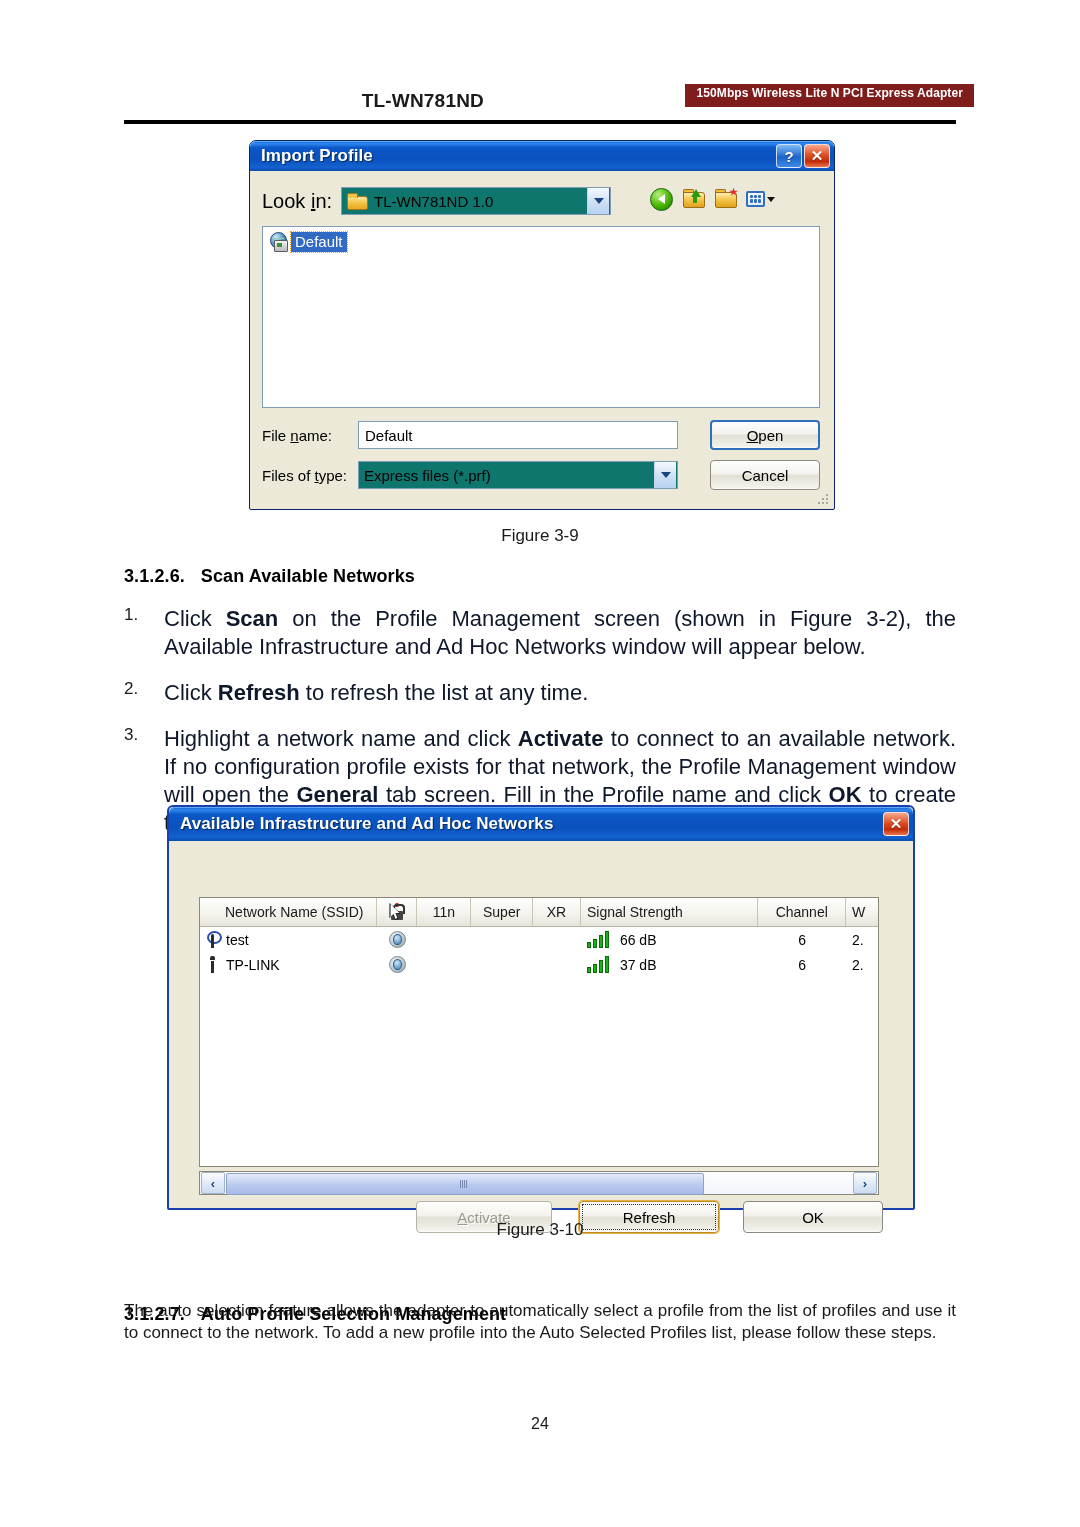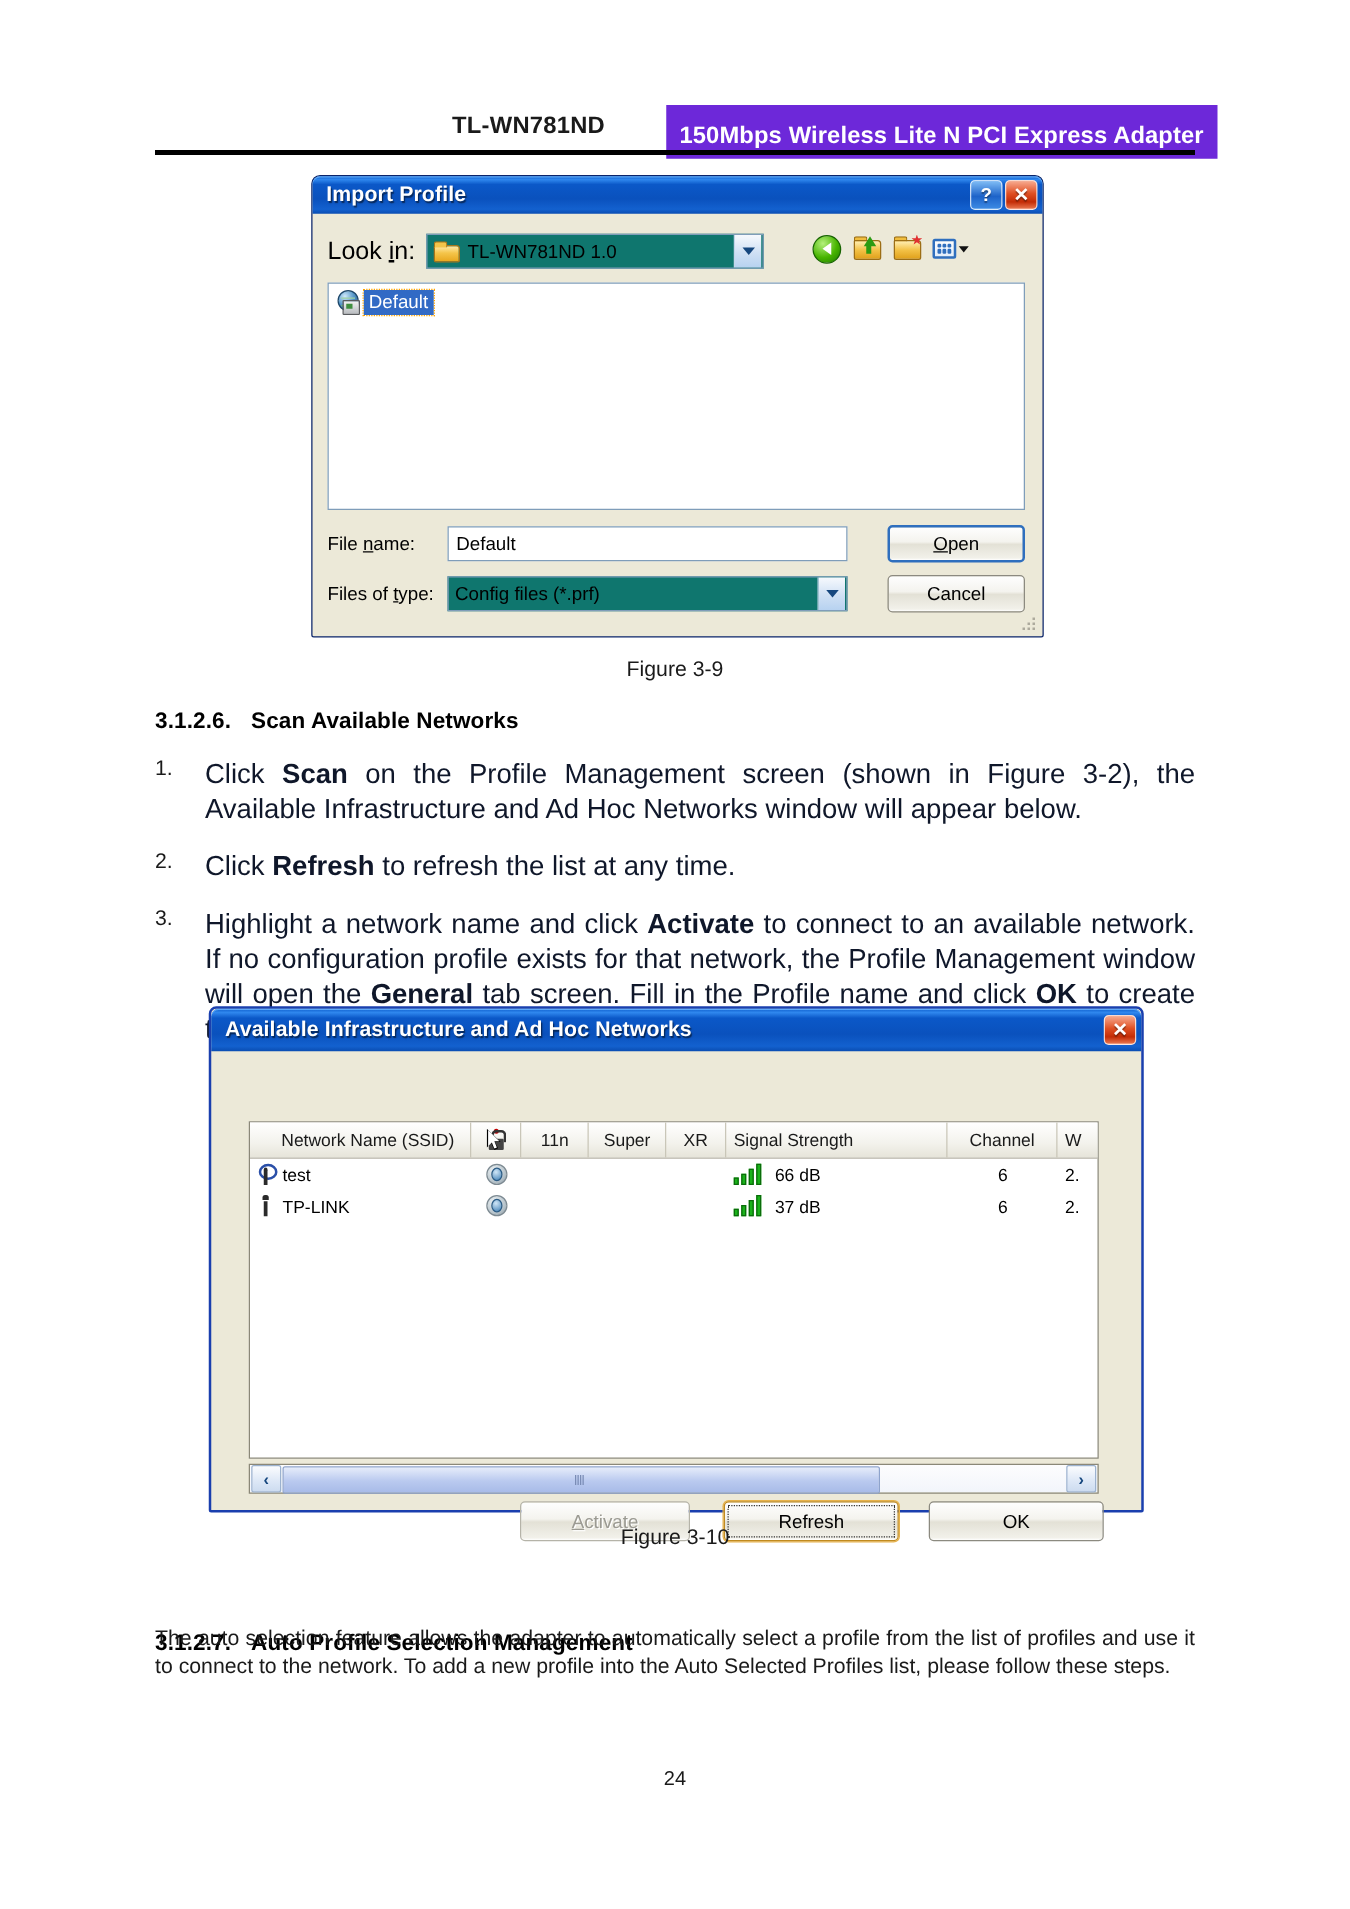--- a/index.html
+++ b/index.html
@@ -12,22 +12,22 @@
   .page{position:relative;width:1080px;height:1527px;}
 
   
   .hdr{position:absolute;left:124px;top:84px;width:832px;height:36px;}
   .hdr-model{
     position:absolute;right:472px;top:6px;
     font-size:19px;font-weight:bold;letter-spacing:.2px;white-space:nowrap;
   }
   .hdr-band{
     position:absolute;right:-18px;top:0px;
-    background:#6d28d9;color:#fff;font-size:19px;font-weight:bold;
-    padding:14px 11px 7px 11px;white-space:nowrap;letter-spacing:.1px;
+    background:#7f1d1d;color:#fff;font-size:12px;font-weight:bold;
+    padding:2px 11px 7px 11px;white-space:nowrap;letter-spacing:.1px;
   }
   .hdr-rule{position:absolute;left:0;top:36px;width:832px;height:4px;background:#000;}
 
   
   .xp-dlg{position:absolute;background:#ece9d8;border:1px solid #0a246a;}
   .xp-title{
     height:30px;
     background:linear-gradient(180deg,#0f5fce 0%,#2f87ee 9%,#0b58c8 22%,#0a51bd 60%,#1361cf 88%,#0a4db2 100%);
     border-radius:6px 6px 0 0;
     display:flex;align-items:center;
@@ -392,21 +392,21 @@
       </div>
 
       <div class="fn-row">
         <div class="fld-label"><span>File </span><u>n</u><span>ame:</span></div>
         <div class="textbox">Default</div>
       </div>
 
       <div class="ft-row">
         <div class="fld-label"><span>Files of </span><u>t</u><span>ype:</span></div>
         <div class="combo" id="filetype-combo">
-          <span class="val">Config files (*.prf)</span>
+          <span class="val">Express files (*.prf)</span>
           <span class="arrowbox">
               <i class="cv"></i>
             </span>
         </div>
       </div>
 
       <div class="xpbtn default" id="open-button">
           <span></span>
           <u>O</u>
           <span>pen</span>

